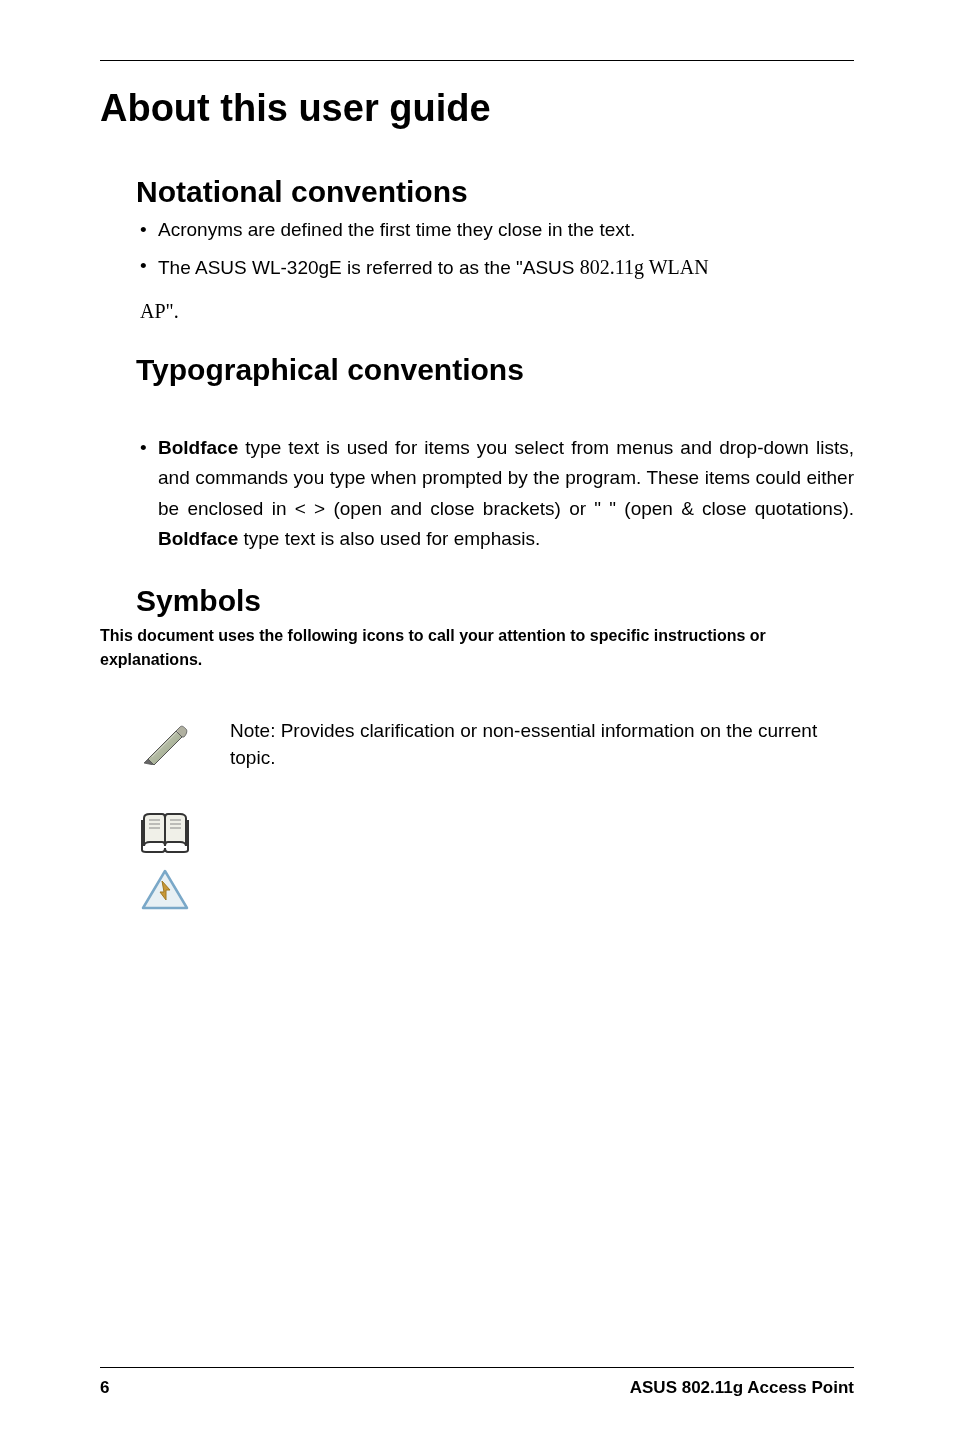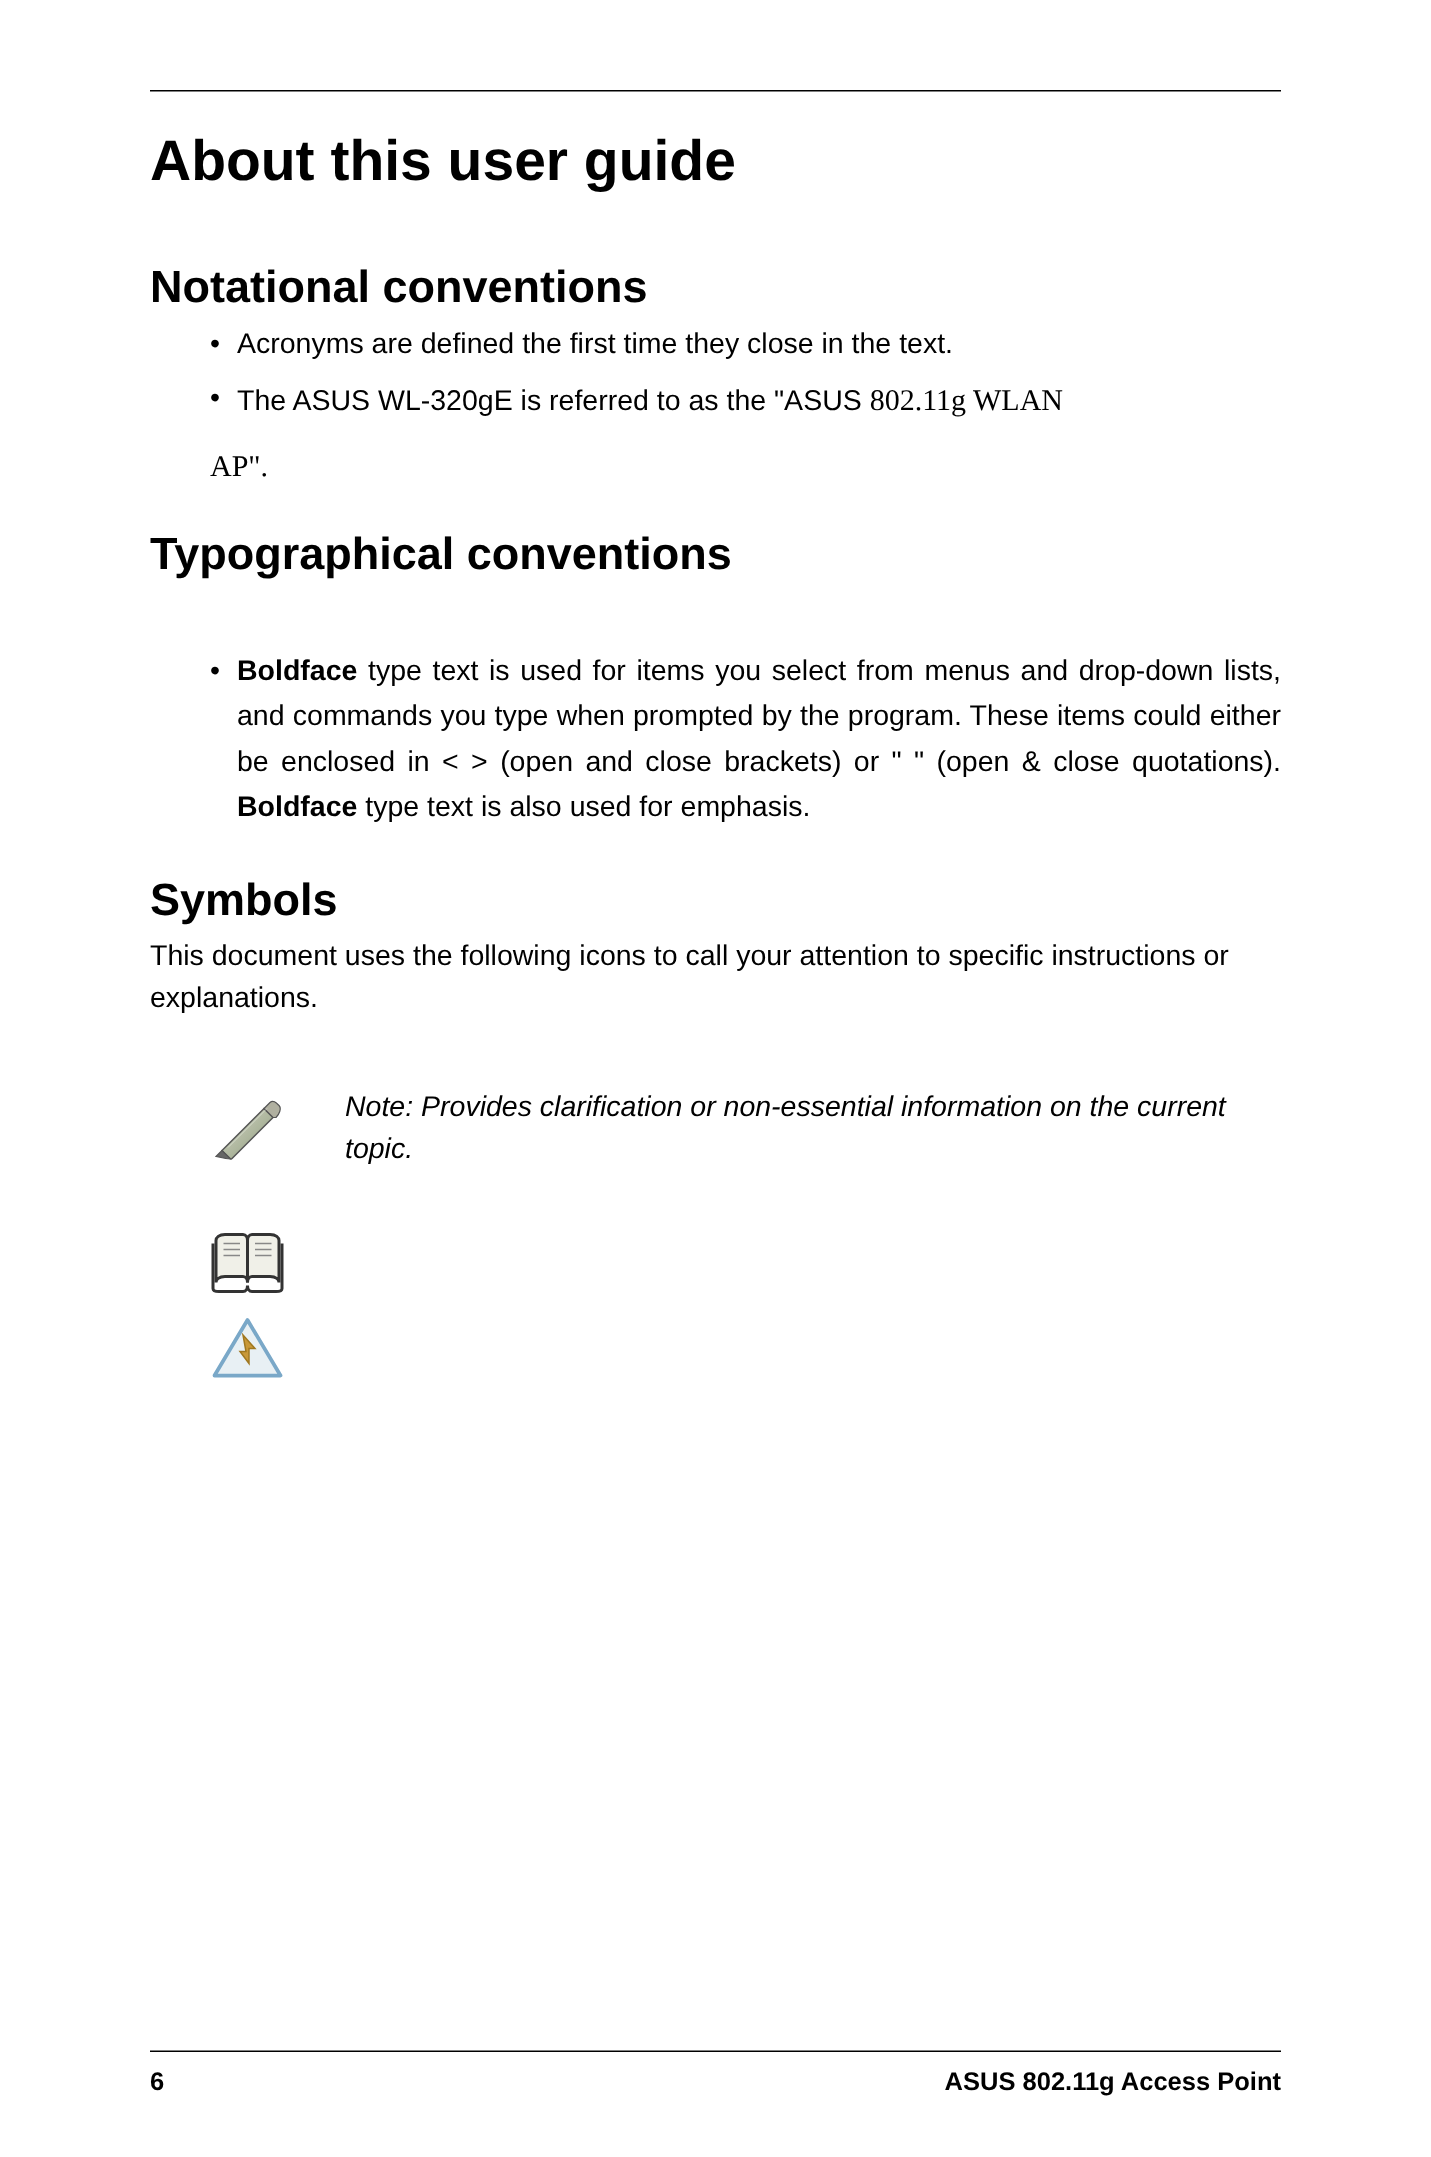--- a/index.html
+++ b/index.html
@@ -25,20 +25,21 @@
       font-size: 38px;
       font-weight: bold;
       margin-top: 26px;
       margin-bottom: 45px;
     }
     h2.section-title {
       font-size: 30px;
       font-weight: bold;
       margin-top: 30px;
       margin-bottom: 0px;
+      margin-left: 36px;
     }
     .bullet-block {
       margin-left: 40px;
     }
     .bullet-item {
       display: flex;
       align-items: flex-start;
       font-size: 19px;
       line-height: 1.6;
       margin-top: 6px;
@@ -52,41 +53,41 @@
       text-align: justify;
     }
     .ap-suffix {
       font-family: Liberation Serif, serif;
       font-size: 20px;
     }
     .section-gap-large { margin-top: 70px; }
     .section-gap-medium { margin-top: 46px; }
     .bold { font-weight: bold; }
     .symbols-desc {
-      font-size: 19px;
+      font-size: 16px;
       line-height: 1.45;
       margin-top: 6px;
+      font-weight: bold;
     }
     .symbol-row {
       display: flex;
       align-items: flex-start;
       margin-top: 34px;
     }
     .symbol-row.tight { margin-top: 10px; }
     .symbol-icon {
       width: 130px;
       flex-shrink: 0;
       display: flex;
       justify-content: center;
       align-items: flex-start;
       padding-top: 2px;
     }
     .symbol-text {
       flex: 1;
-      font-style: italic;
       font-size: 19px;
       line-height: 1.45;
     }
     .footer {
       position: absolute;
       bottom: 40px;
       left: 100px;
       right: 100px;
     }
     .footer-line {

